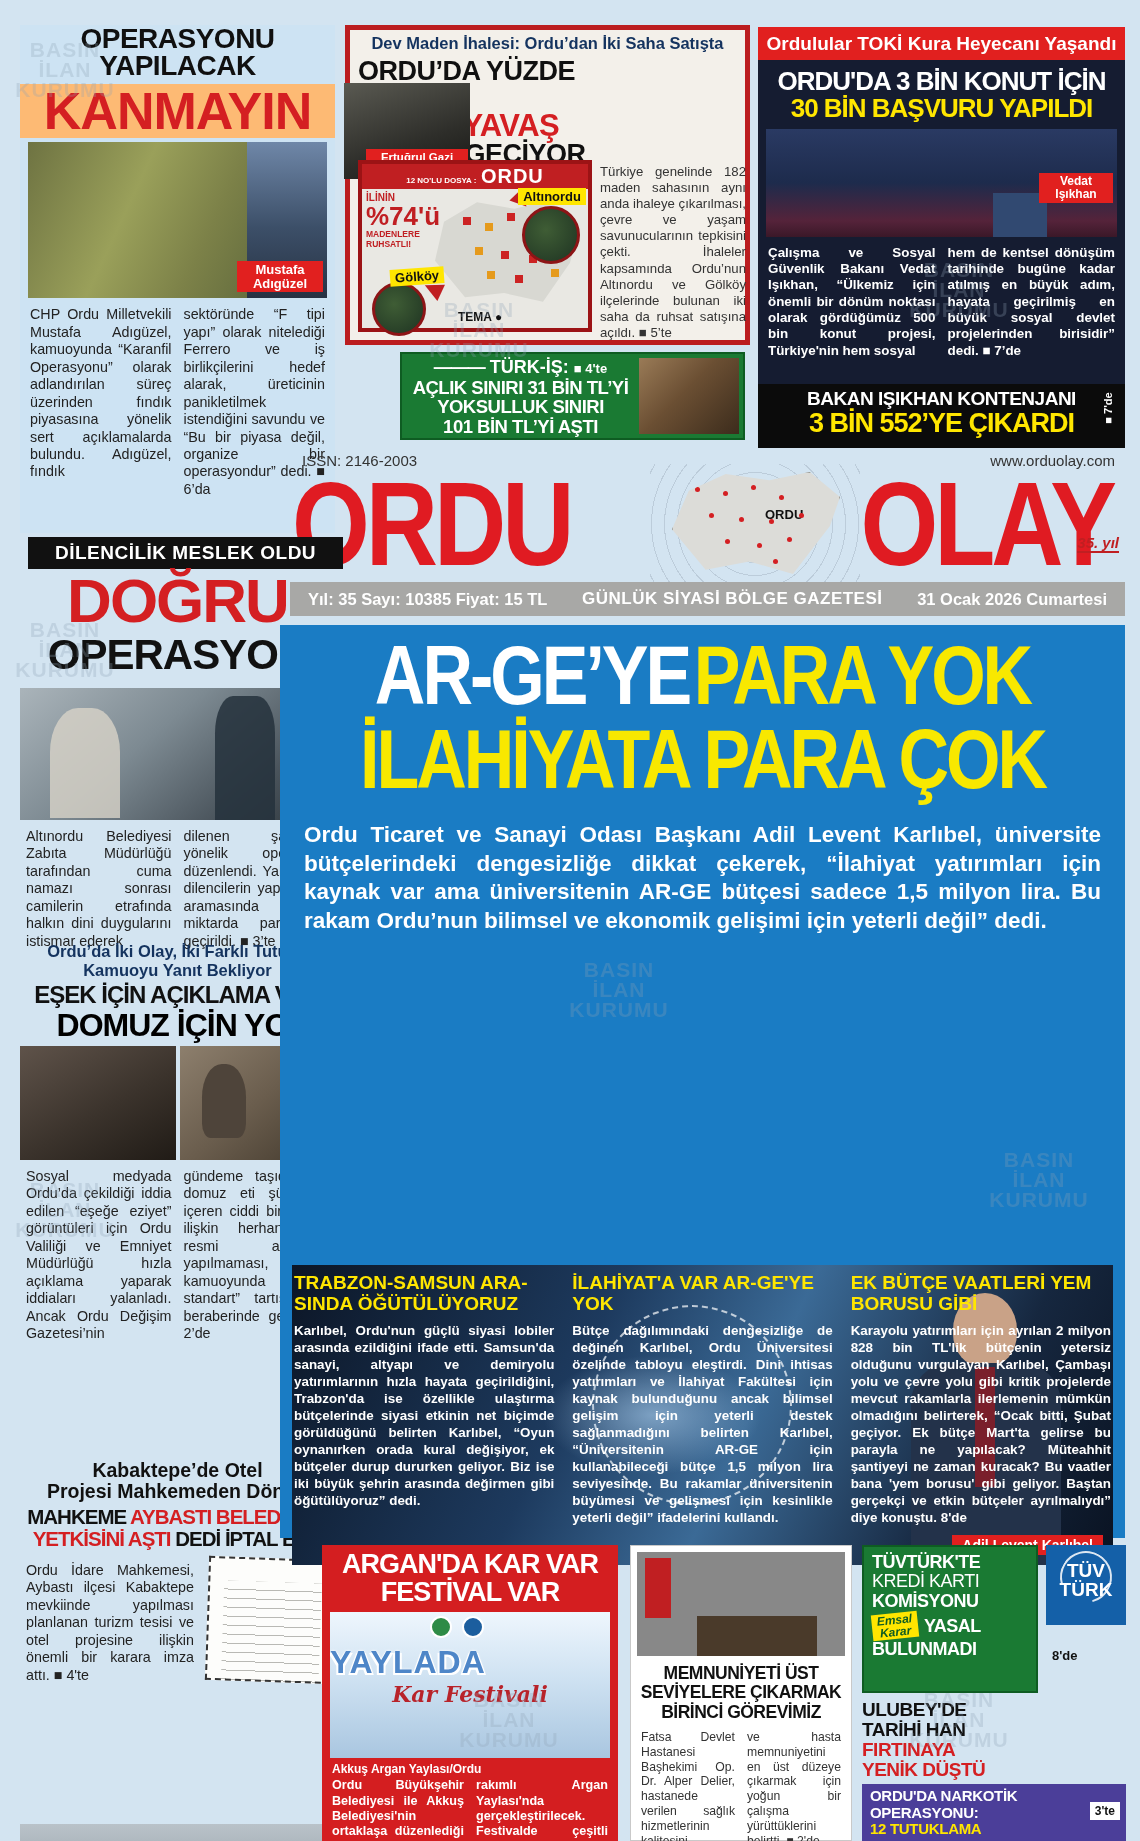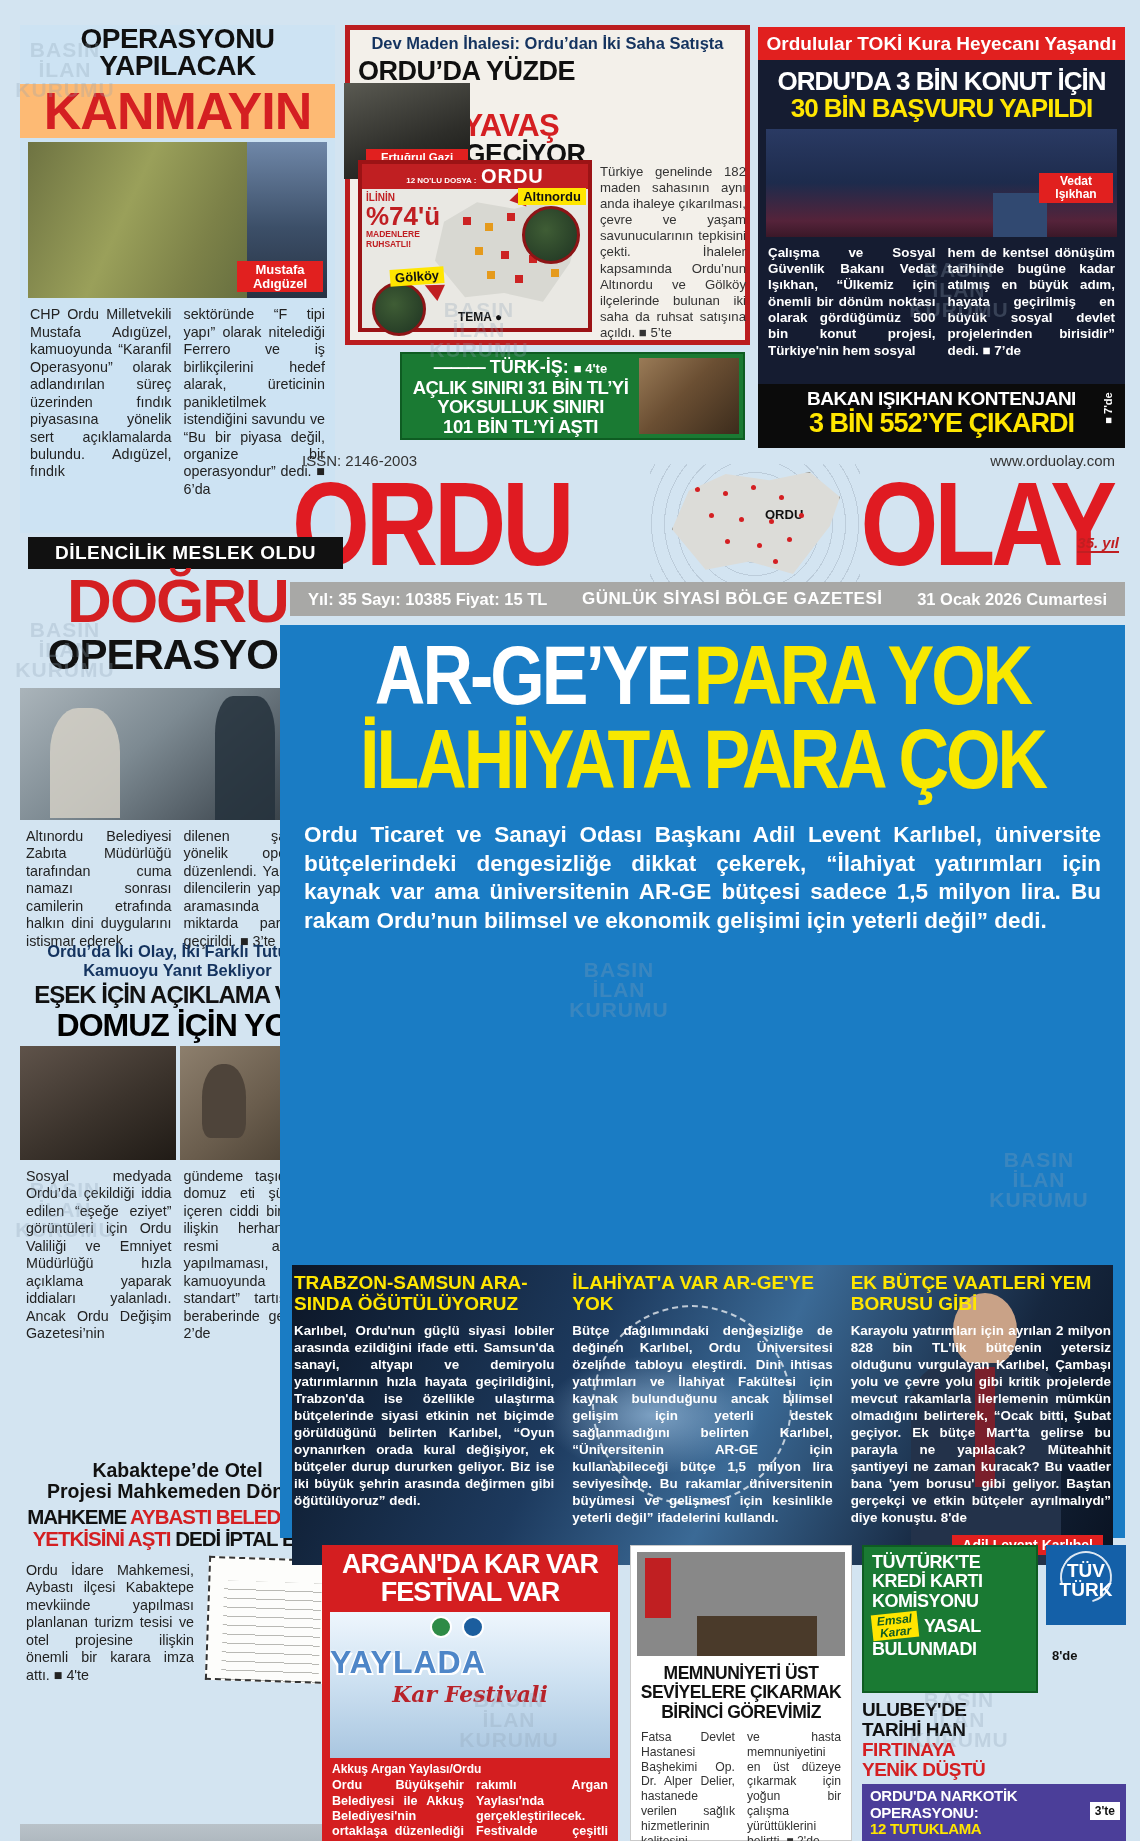--- a/index.html
+++ b/index.html
@@ -237,21 +237,21 @@
     </div>
     <div style="color:#111;font-weight:bold;font-size:17.5px;line-height:1.1;text-align:center;letter-spacing:-.5px;padding:2px 6px;">MEMNUNİYETİ ÜST SEVİYELERE ÇIKARMAK BİRİNCİ GÖREVİMİZ</div>
     <div class="body-cols" style="margin:6px 10px 0;">
       <div style="font-size:12.2px;color:#333;">Fatsa Devlet Hastanesi Başhekimi Op. Dr. Alper Delier, hastanede verilen sağlık hizmetlerinin kalitesini artırmak</div>
       <div style="font-size:12.2px;color:#333;">ve hasta memnuniyetini en üst düzeye çıkarmak için yoğun bir çalışma yürüttüklerini belirtti.  ■ 2'de</div>
     </div>
   </div>
 
   <div class="abs" style="left:862px;top:1545px;width:176px;height:148px;background:#1a7a33;border:2px solid #0e5c22;padding:6px 8px;box-sizing:border-box;">
     <div style="color:#fff;font-weight:bold;font-size:18px;line-height:1.08;letter-spacing:-.5px;">TÜVTÜRK'TE</div>
-    <div style="color:#fff;font-weight:bold;font-size:18px;line-height:1.08;letter-spacing:-.5px;">KREDİ KARTI</div>
+    <div style="color:#fff;font-weight:normal;font-size:18px;line-height:1.08;letter-spacing:-.5px;">KREDİ KARTI</div>
     <div style="color:#fff;font-weight:bold;font-size:18px;line-height:1.08;letter-spacing:-.5px;">KOMİSYONU</div>
     <div style="display:flex;align-items:center;gap:6px;margin-top:2px;">
       <span style="background:#ffe600;color:#0e5c22;font-weight:bold;font-size:12px;font-style:italic;padding:1px 4px;transform:rotate(-6deg);display:inline-block;line-height:1;width:38px;text-align:center;">Emsal Karar</span>
       <span style="color:#fff;font-weight:bold;font-size:18px;letter-spacing:-.5px;">YASAL</span>
     </div>
     <div style="color:#fff;font-weight:bold;font-size:18px;line-height:1.15;letter-spacing:-.5px;">BULUNMADI</div>
   </div>
   <div class="abs" style="left:1046px;top:1545px;width:80px;height:80px;background:#1460a8;text-align:center;">
     <div class="abs" style="left:14px;top:6px;width:52px;height:52px;border:2px solid rgba(255,255,255,.85);border-bottom-color:transparent;border-radius:50%;transform:rotate(30deg);"></div>
     <div style="color:#fff;font-weight:bold;font-size:19px;margin-top:16px;line-height:1;position:relative;">TÜV</div>

